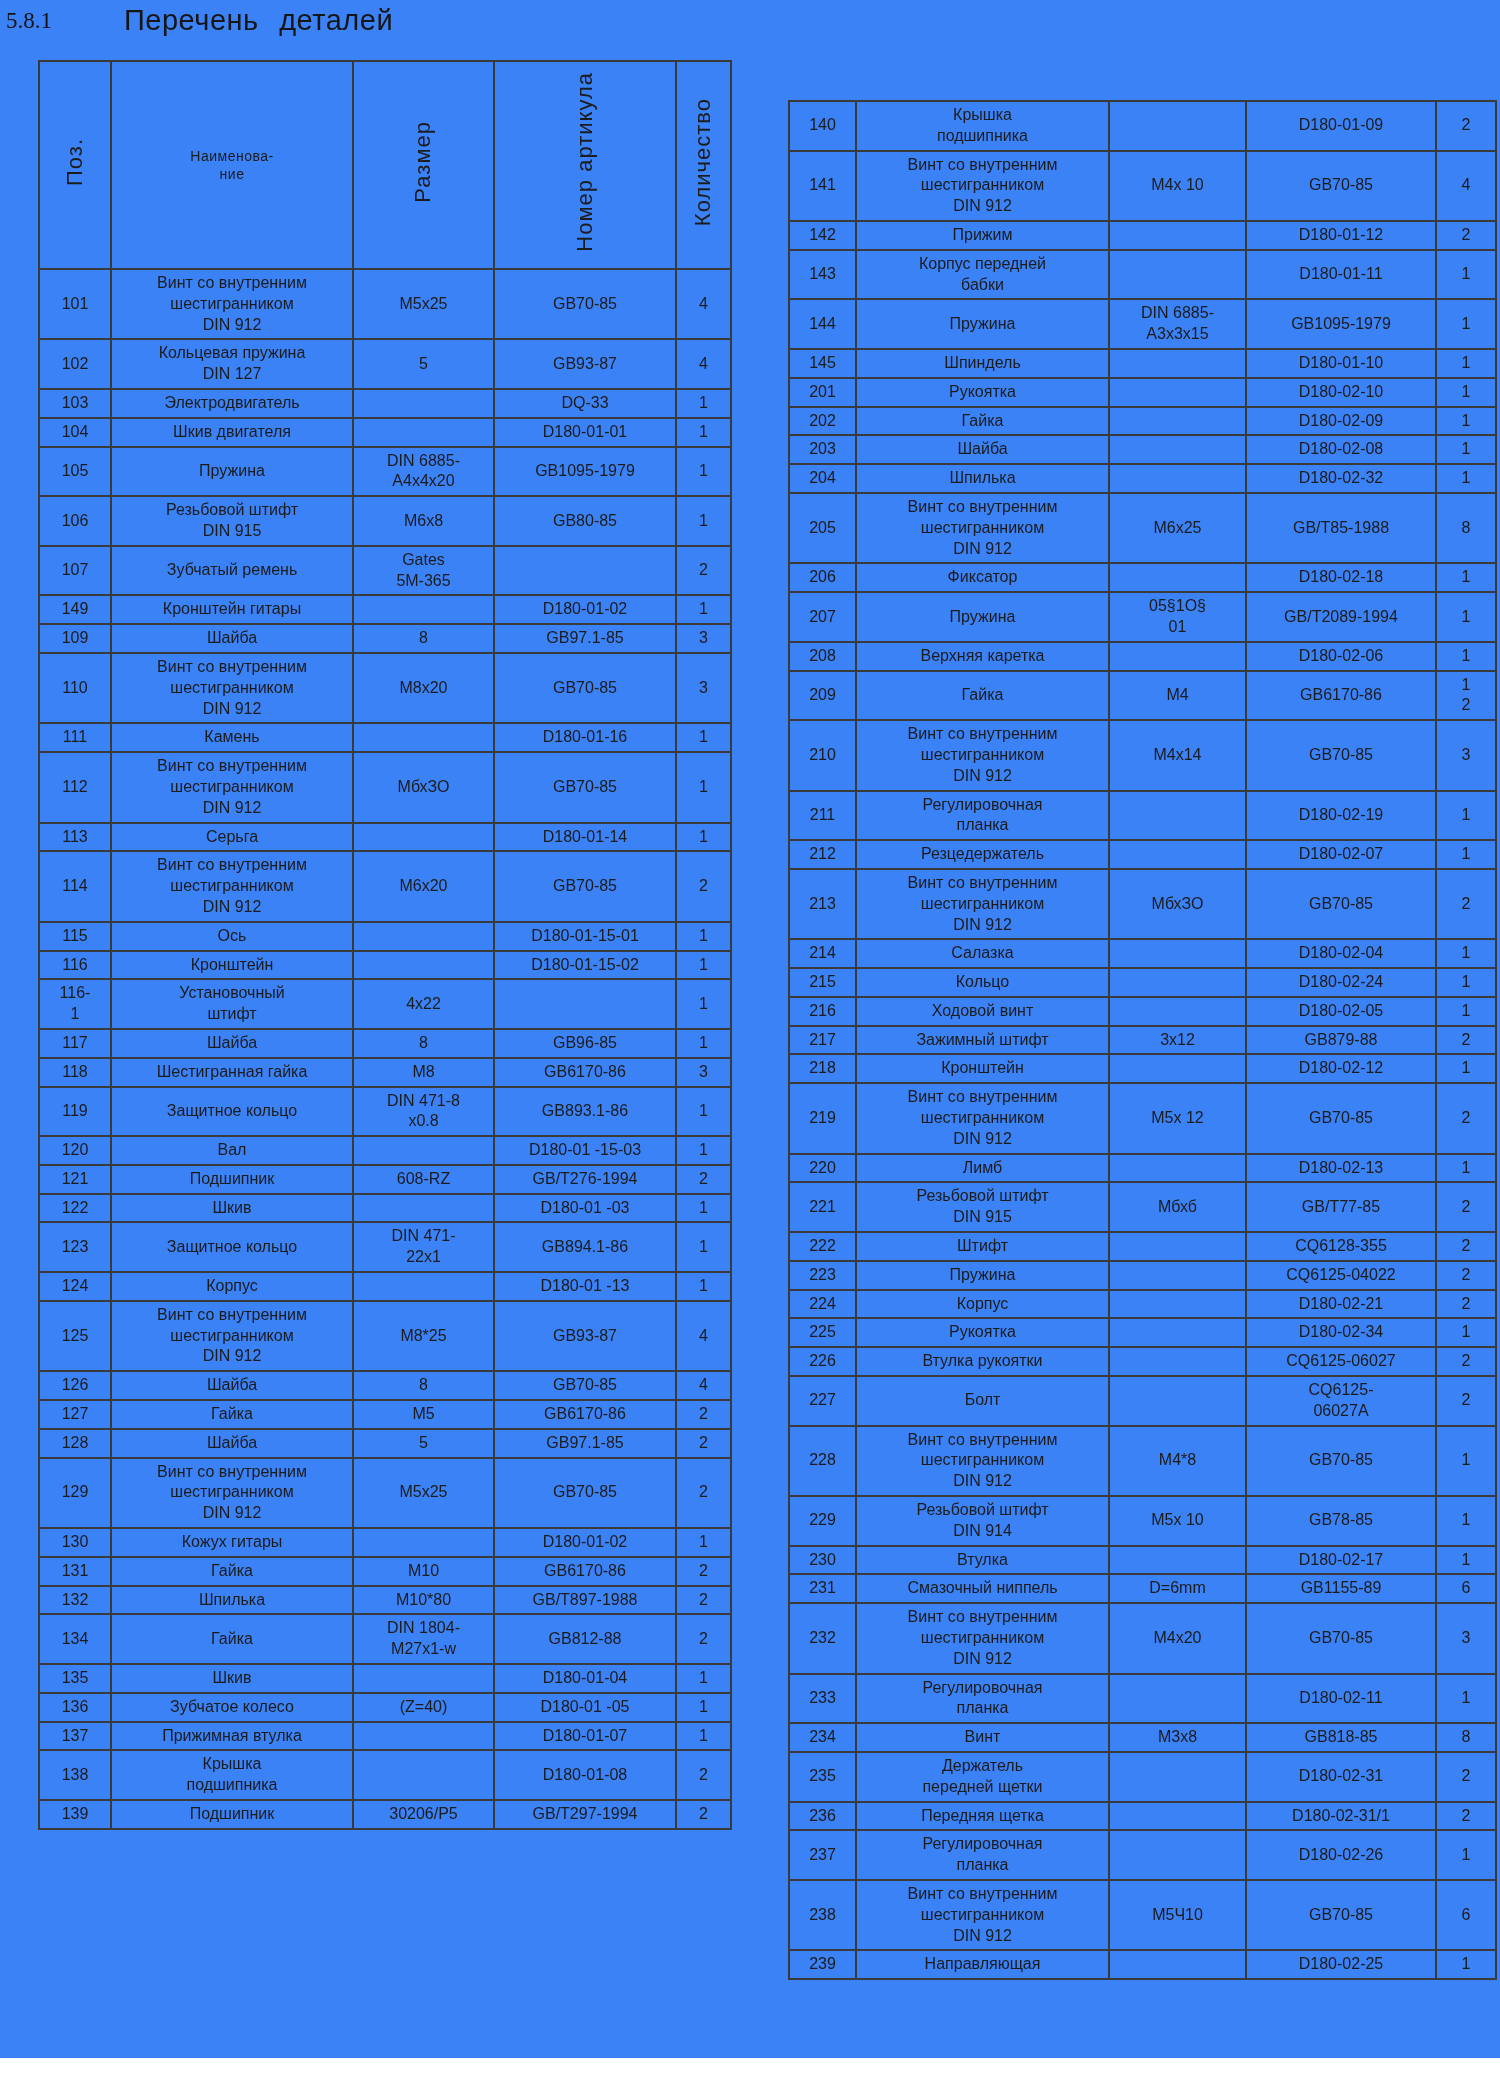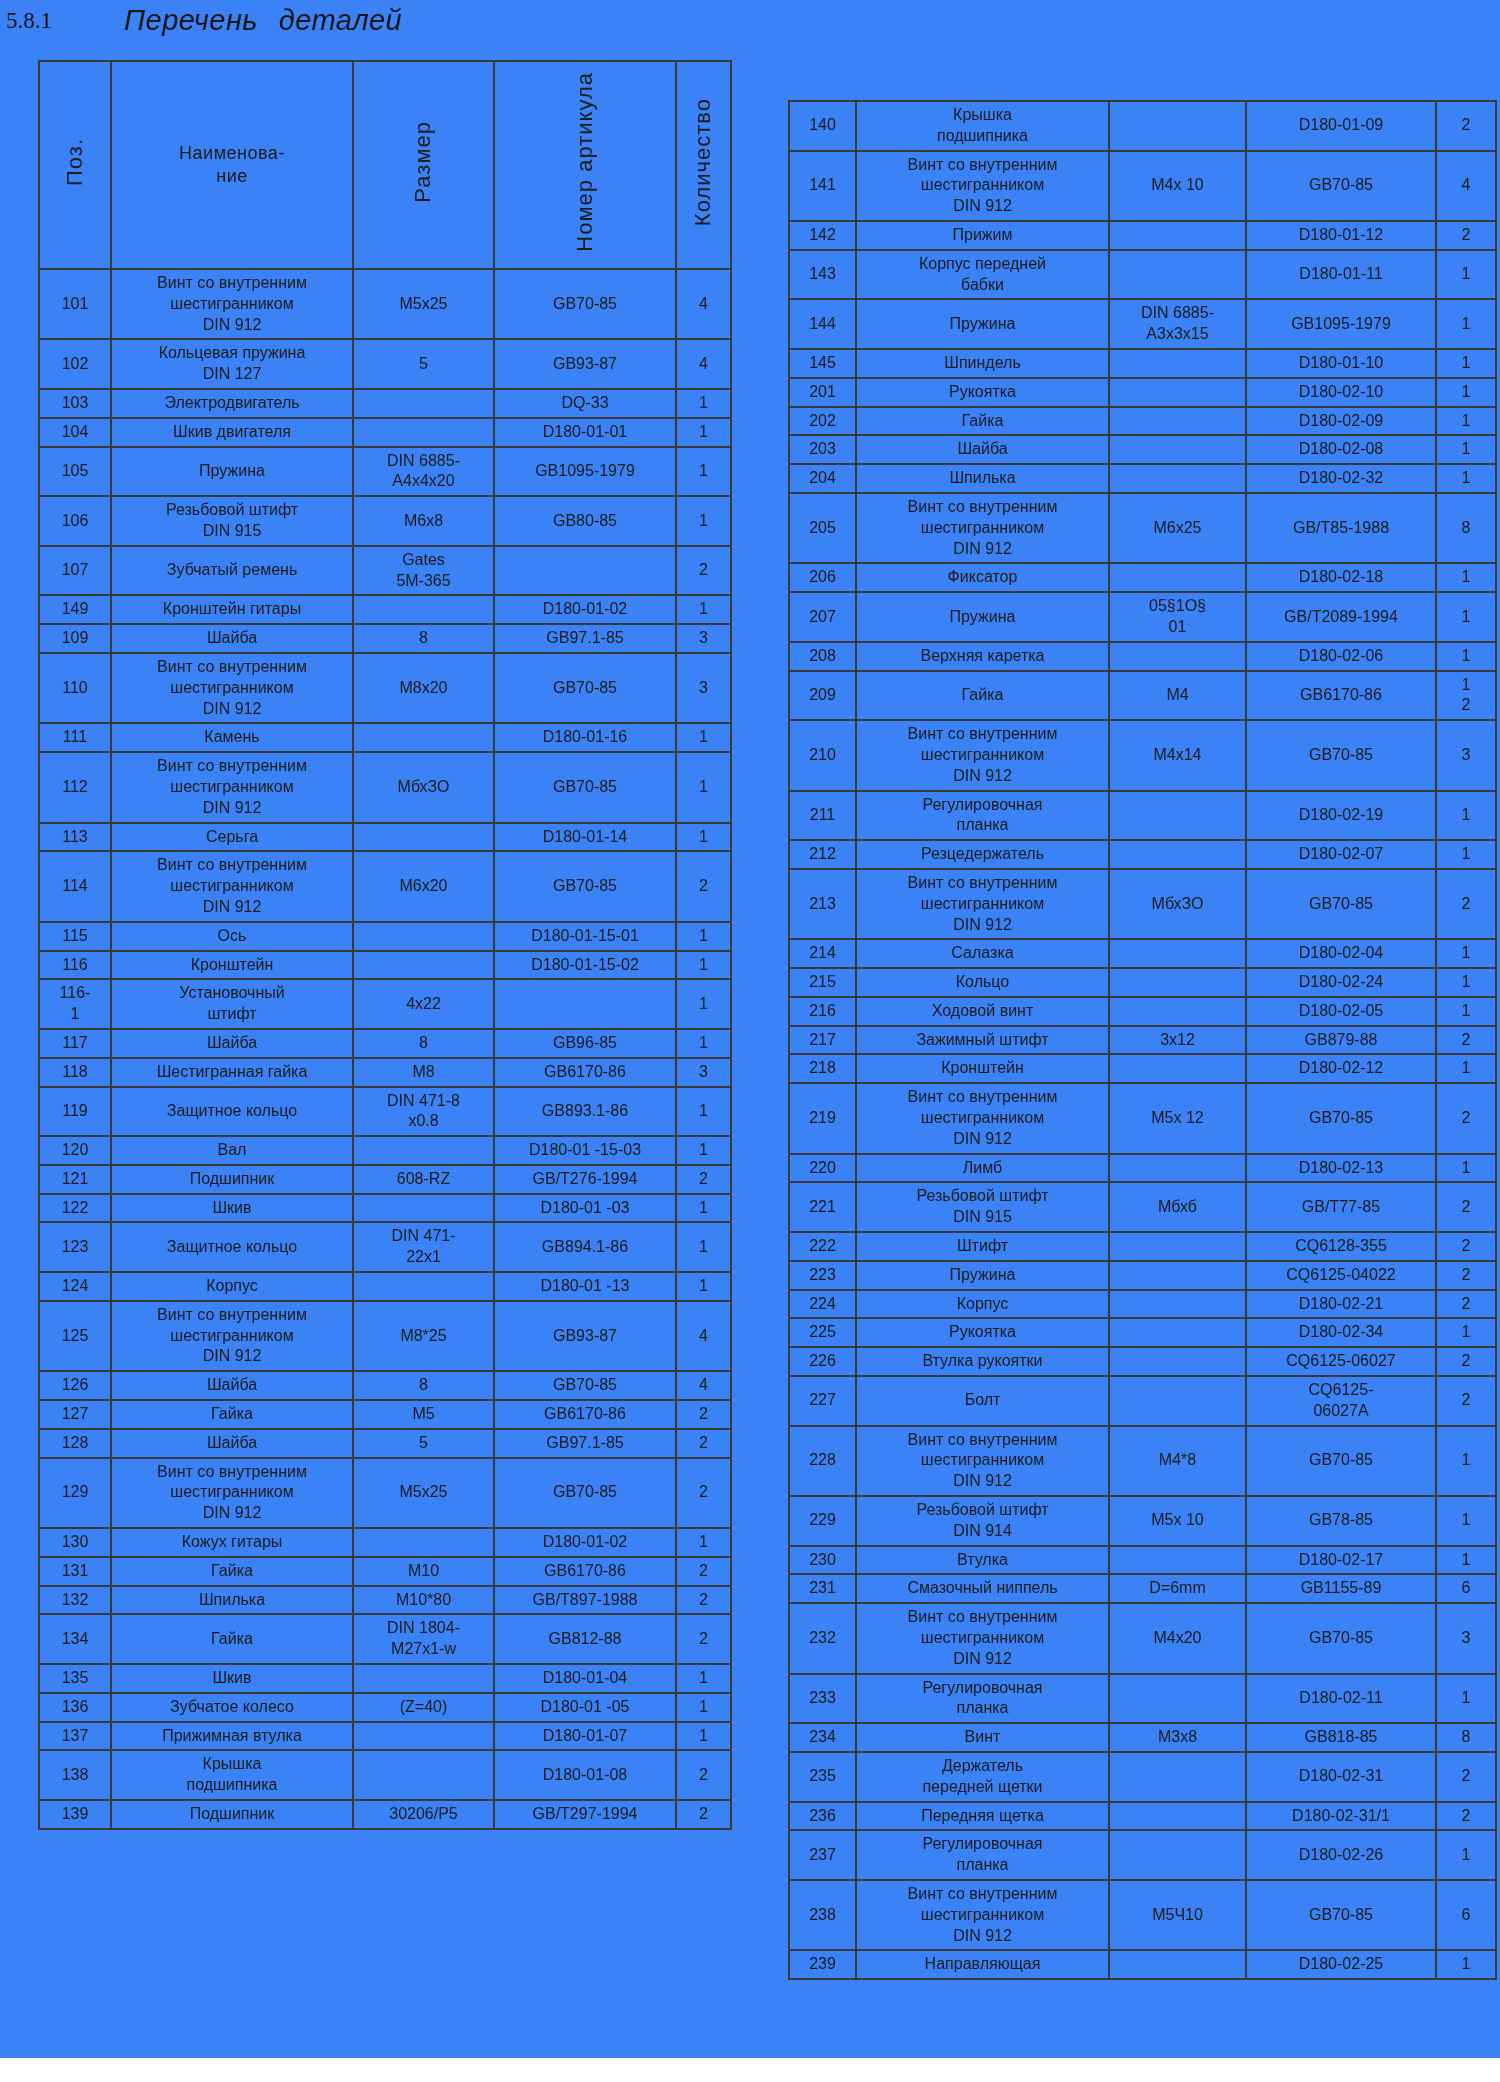--- a/index.html
+++ b/index.html
@@ -21,21 +21,20 @@
     color: #111;
   }
   .page-title {
     position: absolute;
     left: 124px;
     top: 4px;
     font-size: 29px;
     letter-spacing: 0.5px;
     word-spacing: 12px;
     color: #161616;
-    font-style: italic;
   }
   table.parts {
     position: absolute;
     border-collapse: collapse;
     table-layout: fixed;
     font-size: 16px;
     line-height: 1.3;
     color: #1c1c1c;
   }
   table.parts-left  { left: 38px;  top: 60px; width: 692px; }
@@ -54,21 +53,21 @@
     writing-mode: vertical-rl;
     transform: rotate(180deg);
     display: inline-block;
     font-size: 22px;
     letter-spacing: 1px;
     white-space: pre;
   }
   th.hname {
     text-align: left;
     padding-left: 10px;
-    font-size: 18px;
+    font-size: 14px;
     letter-spacing: 0.5px;
     vertical-align: middle;
   }
 </style>
 </head>
 <body>
 
 <div class="page">
 
   <div class="section-number">5.8.1</div>

